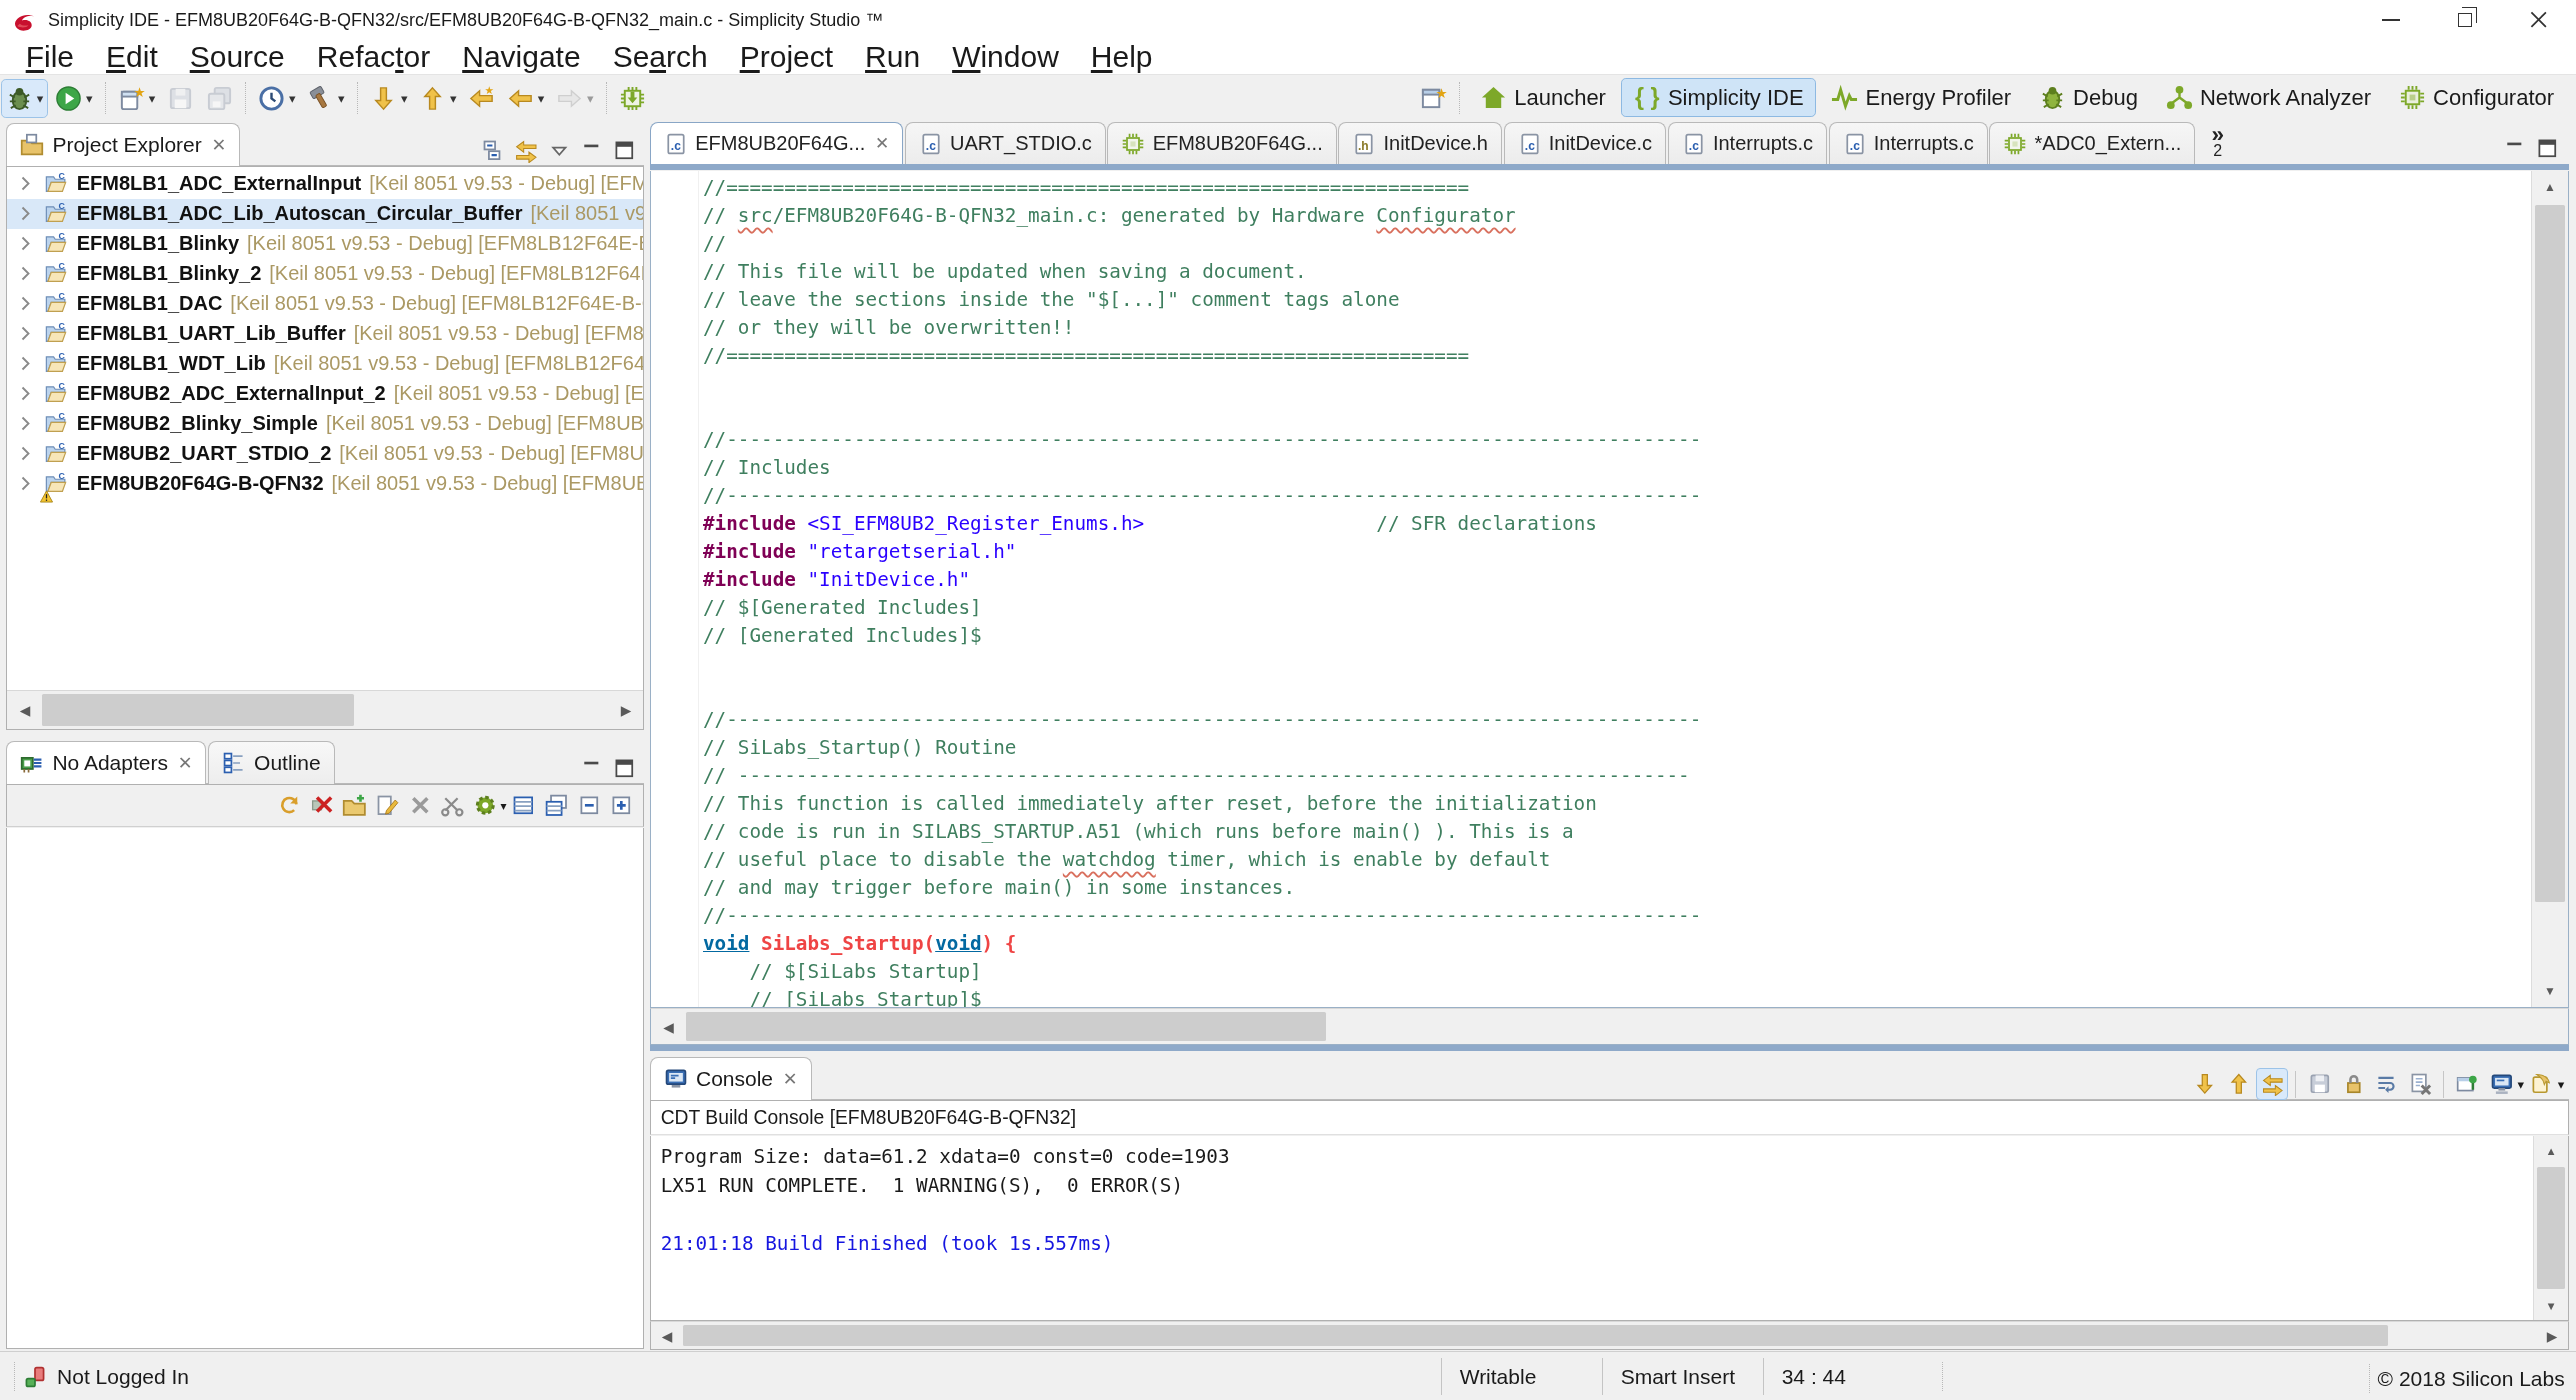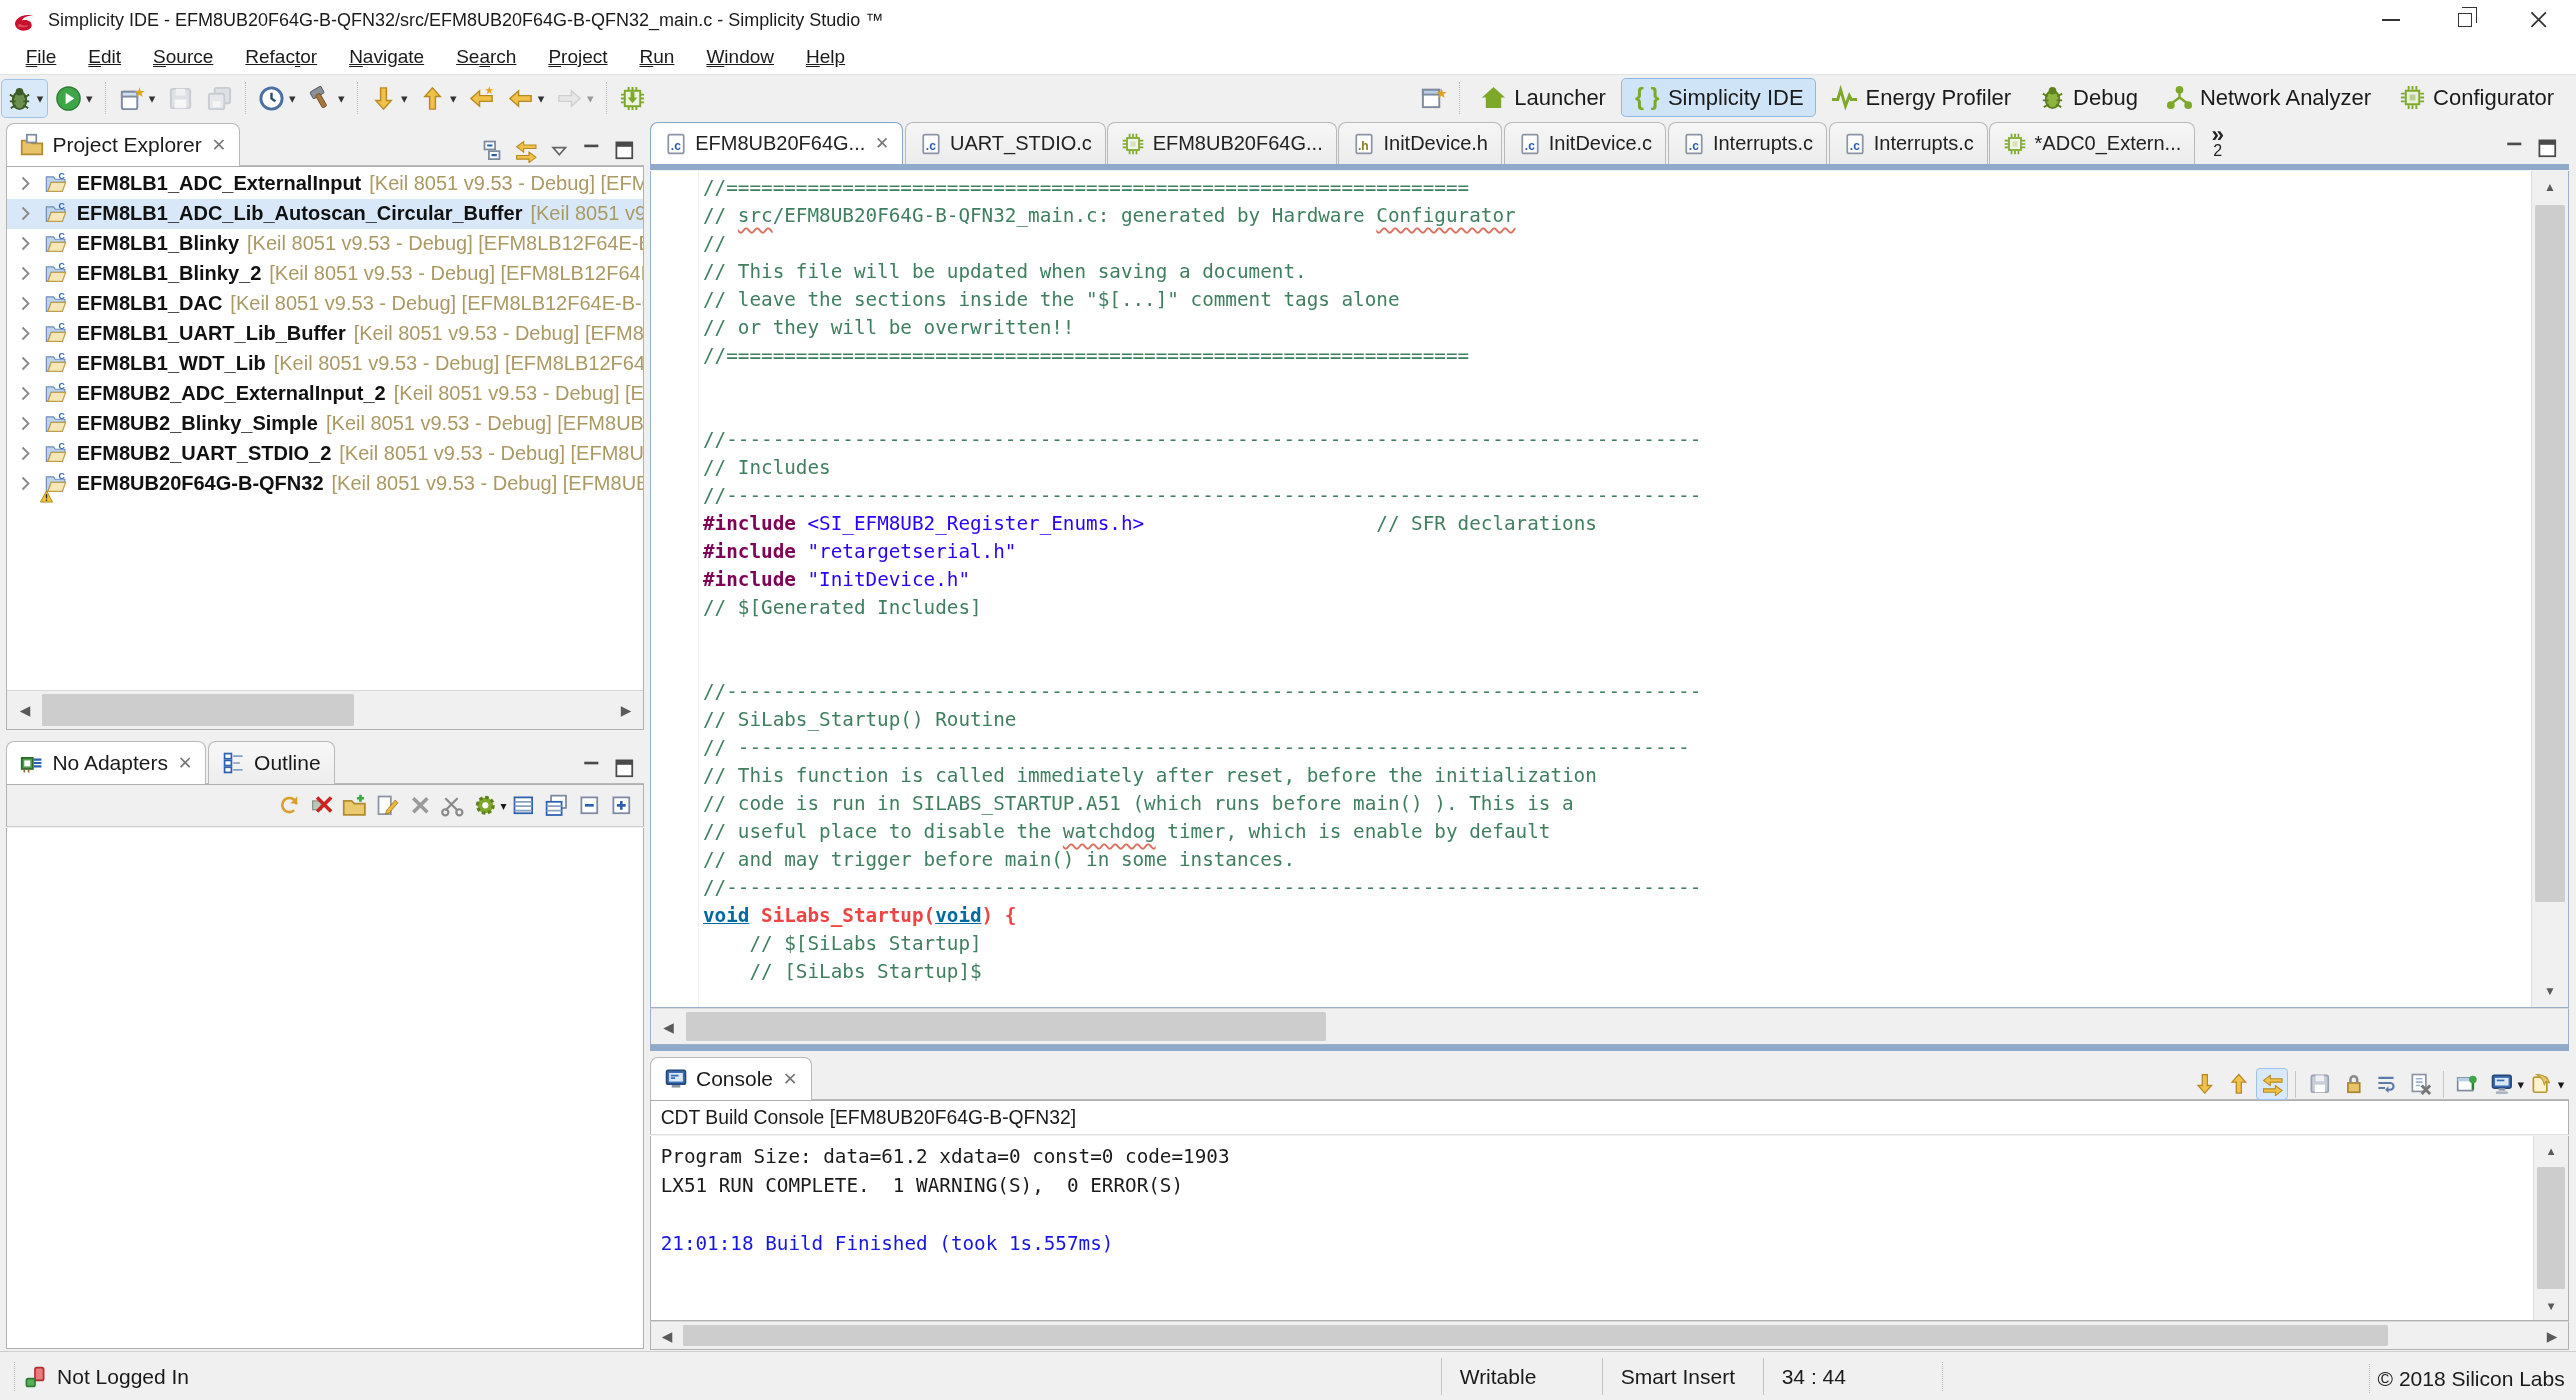--- a/index.html
+++ b/index.html
@@ -13,21 +13,21 @@
   .titletext{margin-left:9.7px;font-size:18px;color:#1a1a1a;white-space:nowrap;}
   .wincontrols{position:absolute;right:0;top:0;height:40px;display:flex;}
   .wc{width:74px;height:40px;display:flex;align-items:center;justify-content:center;}
   .wc-min i{display:block;width:17.7px;border-top:2.4px solid #333;}
   .wc-restore i{display:block;width:14.5px;height:14.5px;border:1.6px solid #333;position:relative;}
   .wc-restore i:before{content:"";position:absolute;left:3.2px;top:-6.4px;width:14.5px;height:14.5px;border:1.6px solid #333;border-left:none;border-bottom:none;}
   .wc-close svg{width:19.3px;height:19.3px;}
 
   
   .menubar{position:absolute;left:0;top:40px;width:2576px;height:34px;background:#fff;display:flex;align-items:center;padding-left:9.7px;}
-  .menu-item{font-size:19px;padding:1.6px 16px;cursor:default;text-decoration:underline;}
+  .menu-item{font-size:30px;padding:1.6px 16px;cursor:default;}
   .menu-item u{text-underline-offset:3.2px;}
 
   
   .toolbar{position:absolute;left:0;top:74px;width:2576px;height:47px;background:#f0f0f0;border-top:0.8px solid #e4e4e4;
            display:flex;align-items:center;}
   .tbgroup{display:flex;align-items:center;height:100%;}
   .tbsep{width:0;height:32px;border-left:1.6px dotted #b8b8b8;margin:0 6.4px;}
   .tbbtn{display:flex;align-items:center;height:39px;padding:0 4px;border:0.8px solid transparent;border-radius:4.8px;margin:0 0.8px;}
   .tbbtn.hl{background:#d9e9fa;border-color:#9cc3e8;}
   .tbbtn .ic{width:27px;height:27px;display:inline-block;}
@@ -749,20 +749,21 @@
           <div class="cl"><span class="tok-cm">//================================================================</span></div>
           <div class="cl"></div>
           <div class="cl"></div>
           <div class="cl"><span class="tok-cm">//------------------------------------------------------------------------------------</span></div>
           <div class="cl"><span class="tok-cm">// Includes</span></div>
           <div class="cl"><span class="tok-cm">//------------------------------------------------------------------------------------</span></div>
           <div class="cl"><span class="tok-dir">#include</span><span class="tok-pl"> </span><span class="tok-str">&lt;SI_EFM8UB2_Register_Enums.h&gt;</span><span class="tok-pl">                    </span><span class="tok-cm">// SFR declarations</span></div>
           <div class="cl"><span class="tok-dir">#include</span><span class="tok-pl"> </span><span class="tok-str">"retargetserial.h"</span></div>
           <div class="cl"><span class="tok-dir">#include</span><span class="tok-pl"> </span><span class="tok-str">"InitDevice.h"</span></div>
           <div class="cl"><span class="tok-cm">// $[Generated Includes]</span></div>
+          <div class="cl"><span class="tok-cm">// [Generated Includes]$</span></div>
           <div class="cl"></div>
           <div class="cl"></div>
           <div class="cl"><span class="tok-cm">//------------------------------------------------------------------------------------</span></div>
           <div class="cl"><span class="tok-cm">// SiLabs_Startup() Routine</span></div>
           <div class="cl"><span class="tok-cm">// ----------------------------------------------------------------------------------</span></div>
           <div class="cl"><span class="tok-cm">// This function is called immediately after reset, before the initialization</span></div>
           <div class="cl"><span class="tok-cm">// code is run in SILABS_STARTUP.A51 (which runs before main() ). This is a</span></div>
           <div class="cl"><span class="tok-cm">// useful place to disable the </span><span class="tok-cm sq">watchdog</span><span class="tok-cm"> timer, which is enable by default</span></div>
           <div class="cl"><span class="tok-cm">// and may trigger before main() in some instances.</span></div>
           <div class="cl"><span class="tok-cm">//------------------------------------------------------------------------------------</span></div>

